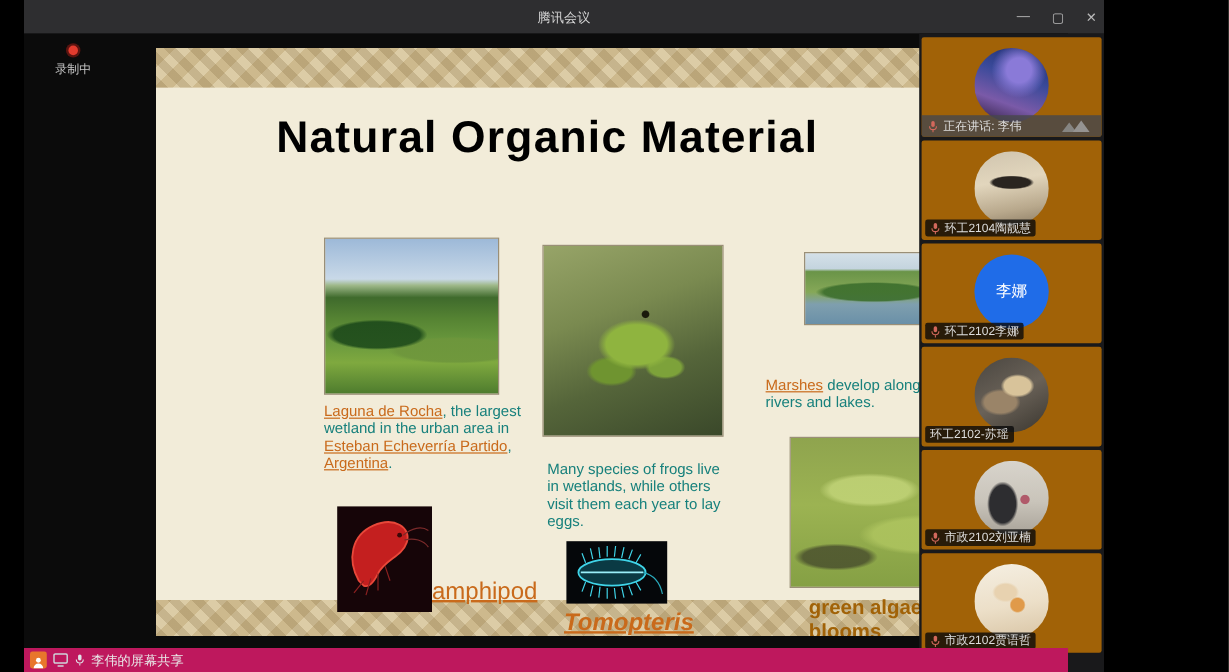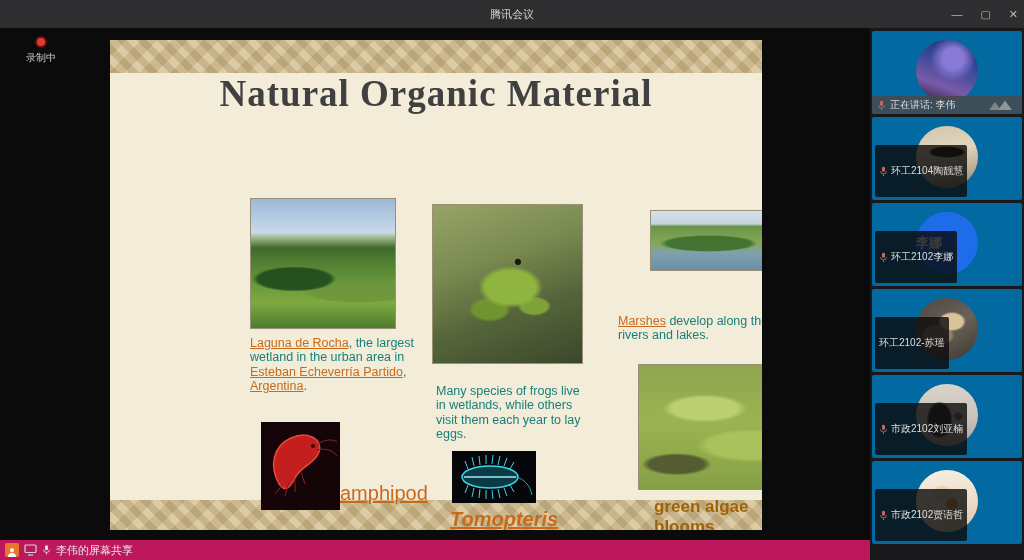--- a/index.html
+++ b/index.html
@@ -1,18 +1,18 @@
 <!DOCTYPE html>
 <html><head>
 <meta charset="utf-8">
 <style>
   * { margin:0; padding:0; box-sizing:border-box; }
   html,body { width:1024px; height:560px; overflow:hidden; }
   body { font-family:"Liberation Sans", sans-serif; background:#000; }
-  .app { position:relative; width:1024px; height:560px; background:#0d0d0d; }
+  .app { position:relative; width:900px; height:560px; background:#0d0d0d;margin-left:20px; }
 
   
   .titlebar { position:absolute; top:0; left:0; right:0; height:28px; background:#2e2e30;
               display:flex; align-items:center; justify-content:center; }
   .titlebar .title { color:#d6d6d6; font-size:11px; }
   .win-controls { position:absolute; right:6px; top:0; height:28px; display:flex; align-items:center; gap:18px; }
   .win-controls span { color:#b9b9b9; font-size:11px; cursor:default; }
 
   
   .share-area { position:absolute; top:28px; left:0; width:870px; bottom:0; background:#0b0b0b; }
@@ -21,22 +21,22 @@
   .recording-badge .rec-label { color:#c9c9c9; font-size:10px; }
 
   
   .slide { position:absolute; left:110px; top:12px; width:652px; height:490px; background:#f2ecd9; overflow:hidden; }
   .pattern { position:absolute; left:0; right:0; height:33px;
      background:
        repeating-linear-gradient(45deg, rgba(120,95,50,.22) 0 7px, rgba(0,0,0,0) 7px 14px),
        repeating-linear-gradient(-45deg, #dccca6 0 11px, #cdb98d 11px 22px); }
   .pattern.top { top:0; }
   .pattern.bottom { bottom:0; height:30px; }
-  .slide-title { position:absolute; top:32px; left:0; right:0; text-align:center;
-     font-family:Liberation Serif, serif; font-weight:700; font-size:37px; color:#404040; letter-spacing:1px; }
+  .slide-title { position:absolute; top:54px; left:0; right:0; text-align:center;
+     font-family:Liberation Sans, sans-serif; font-weight:700; font-size:37px; color:#000000; letter-spacing:1px; }
 
   .teal-text { color:#17807c; font-size:12.5px; line-height:1.15; }
   a.slide-link { color:#c96a1b; text-decoration:underline; cursor:pointer; }
 
   
   .photo { position:absolute; border:1px solid #9a8f77; }
   .photo-wetland { left:140px; top:158px; width:146px; height:131px;
      background:
        radial-gradient(ellipse 60px 18px at 30% 62%, rgba(25,70,25,.85) 0 60%, rgba(0,0,0,0) 70%),
        radial-gradient(ellipse 80px 16px at 75% 72%, rgba(110,150,60,.9) 0 60%, rgba(0,0,0,0) 70%),
@@ -64,41 +64,41 @@
 
   .caption-laguna { position:absolute; left:140px; top:296px; width:178px; }
   .caption-frog { position:absolute; left:326px; top:344px; width:152px; }
   .caption-marsh { position:absolute; left:508px; top:274px; width:218px; }
   .label-amphipod { position:absolute; left:230px; top:442px; font-size:20px; }
   .label-tomopteris { position:absolute; left:340px; top:468px; width:90px; text-align:center; font-size:20px; font-style:italic;font-weight:bold; }
   .label-algae { position:absolute; left:544px; top:457px; font-size:17px; font-weight:700; color:#a16207; }
 
   
   .sidebar { position:absolute; top:28px; right:0; width:154px; bottom:0; background:#19191b; padding:3px 2px; }
-  .tile { position:relative; width:150px; height:83px; margin-bottom:3px; background:#0369a1; border-radius:2px; overflow:hidden; }
+  .tile { position:relative; width:150px; height:83px; margin-bottom:3px; background:#a16207; border-radius:2px; overflow:hidden; }
   .avatar { position:absolute; left:50%; top:9px; transform:translateX(-50%); width:62px; height:62px; border-radius:50%; overflow:hidden; }
   .av-night { background: radial-gradient(circle at 60% 30%, #8a7ad8 0 18%, rgba(0,0,0,0) 40%),
               linear-gradient(200deg, #1a2a6a 0%, #3a4a9a 40%, #7a5aa8 70%, #2a1a3a 100%); }
   .av-sunglasses { background: radial-gradient(ellipse 26px 8px at 50% 42%, #2a2520 0 60%, rgba(0,0,0,0) 72%),
               linear-gradient(170deg, #cfc4ae 0%, #e2d6bd 40%, #b8a88c 75%, #8a7a62 100%); }
-  .av-blue { background:#1f6ce8; display:flex; align-items:center; justify-content:flex-start; color:#fff; font-size:13px;font-weight:bold; }
+  .av-blue { background:#1f6ce8; display:flex; align-items:center; justify-content:center; color:#fff; font-size:13px; }
   .av-lying { background: radial-gradient(ellipse 20px 14px at 58% 38%, #d8c39a 0 55%, rgba(0,0,0,0) 70%),
               radial-gradient(ellipse 24px 16px at 35% 60%, #9a8468 0 55%, rgba(0,0,0,0) 70%),
               linear-gradient(150deg, #4a4640 0%, #6a6258 50%, #3a362f 100%); }
   .av-hoodie { background: radial-gradient(ellipse 18px 26px at 38% 58%, #2d2d30 0 60%, rgba(0,0,0,0) 72%),
               radial-gradient(circle 5px at 68% 52%, #b05a6a 0 70%, rgba(0,0,0,0) 85%),
               linear-gradient(180deg, #d8d4cc 0%, #c9c4ba 55%, #a8a298 100%); }
   .av-cat { background: radial-gradient(circle 9px at 58% 55%, #e09a4a 0 60%, rgba(0,0,0,0) 75%),
               radial-gradient(ellipse 16px 12px at 42% 38%, #e8d2b0 0 55%, rgba(0,0,0,0) 70%),
               linear-gradient(170deg, #f5efe2 0%, #ecdfc8 55%, #d8c4a4 100%); }
 
   .name-bar { position:absolute; bottom:0; left:0; right:0; height:18px; background:rgba(72,72,74,.82);
               display:flex; align-items:center; gap:4px; padding:0 5px; }
   .name-pill { position:absolute; bottom:3px; left:3px; max-width:142px; background:rgba(10,10,10,.8);
-              border-radius:2px; display:flex; align-items:center; gap:3px; padding:19px 4px; }
+              border-radius:2px; display:flex; align-items:center; gap:3px; padding:0 4px; }
   .p-name { color:#dedede; font-size:10px; white-space:nowrap; overflow:hidden; }
   .mic-svg { width:9px; height:11px; flex:none; }
   .waves-svg { width:34px; height:12px; margin-left:auto; flex:none; opacity:.85; }
 
   
   .statusbar { position:absolute; left:0; bottom:0; width:870px; height:20px; background:#be185d;
                display:flex; align-items:center; gap:5px; padding:0 5px; }
   .person-badge { width:14px; height:14px; border-radius:2px; background:#e8762c; display:flex; align-items:flex-end; justify-content:center; }
   .statusbar .sb-label { color:#e8e8e8; font-size:11px; }
 </style>

